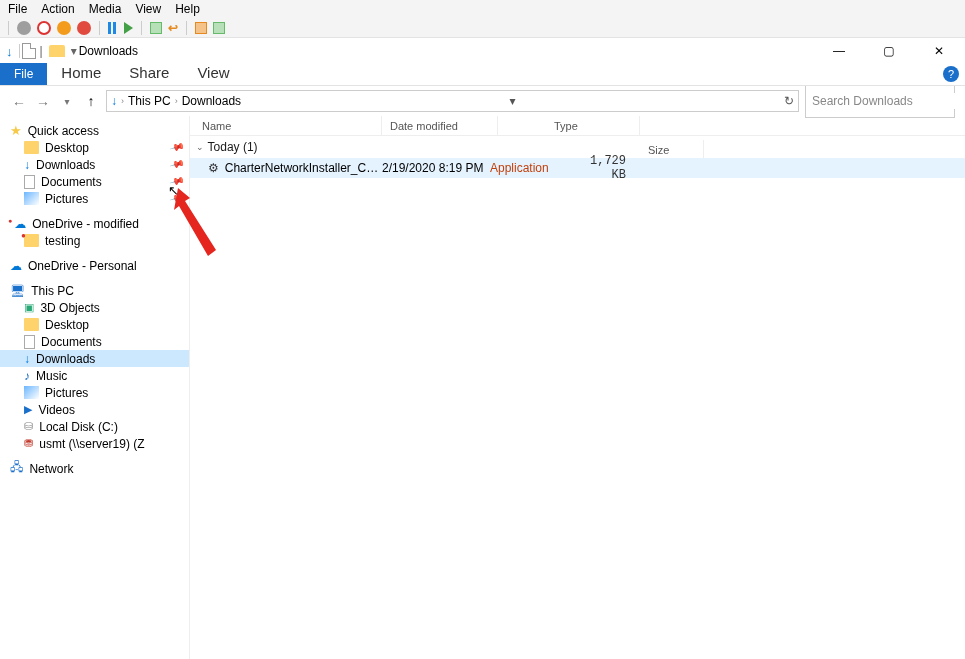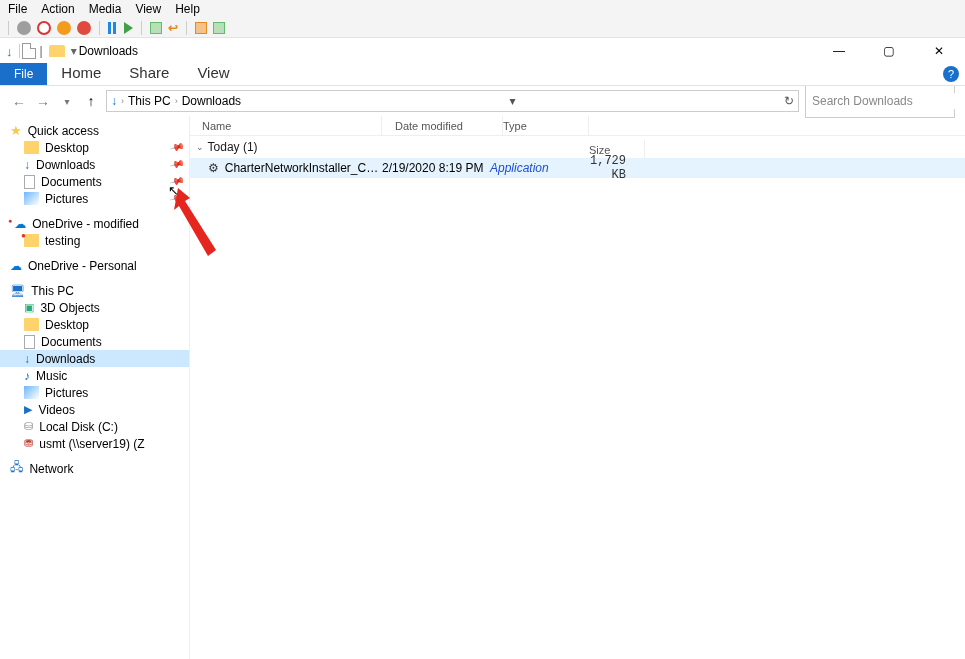--- a/index.html
+++ b/index.html
@@ -63,34 +63,34 @@
   .ico-pc{ color:#1a6fca; font-size:12px;}
   .ico-3d{ color:#2aa876; font-size:11px;}
   .ico-music{ color:#1a6fca; font-size:12px;}
   .ico-vid{ color:#1a6fca; font-size:11px;}
   .ico-disk{ color:#888; font-size:11px;}
   .ico-netdrv{ color:#c0392b; font-size:11px;}
   .ico-net{ color:#1a6fca; font-size:12px;}
   .pin{ margin-left:auto; color:#888; font-size:10px; transform:rotate(30deg);}
   
   .details{ flex:1; display:flex; flex-direction:column;}
-  .cols{ display:flex; border-bottom:1px solid #eee; height:20px; align-items:center; color:#555; font-size:11px;}
+  .cols{ display:flex; border-bottom:1px solid #eee; height:20px; align-items:center; color:#555; font-size:11px;gap:8px;}
   .col-name{ width:192px; padding-left:12px;}
-  .col-date{ width:108px;margin-left:13px;}
-  .col-type{ width:86px;}
+  .col-date{ width:108px;}
+  .col-type{ width:86px;margin-left:48px;}
   .col-size{ width:56px;margin-top:48px;}
   .col-sep{border-right:1px solid #eee; height:100%; display:flex; align-items:center;}
   .group-hdr{ display:flex; align-items:center; padding:4px 6px; color:#1a1a1a; font-size:12px;}
   .group-hdr .chev{ color:#666; font-size:9px; margin-right:4px;}
   .file-row{ display:flex; align-items:center; height:20px; background:#e5f3ff; font-size:12px; position:relative;}
   .file-row .fn{ display:flex; align-items:center; width:192px; padding-left:18px; gap:6px;}
   .file-ico{ color:#333; font-size:12px;}
   .fn-text{ white-space:nowrap; overflow:hidden; text-overflow:ellipsis; max-width:160px;}
   .fd{ width:108px; color:#000000;}
-  .ft{ width:86px; color:#1d4ed8;font-style:italic;}
+  .ft{ width:86px; color:#c2410c;}
   .fs{ width:56px; text-align:right; color:#333; padding-right:6px;font-family:Liberation Mono, monospace;}
   
   .red-arrow{ position:absolute; left:168px; top:150px; pointer-events:none;}
   .red-arrow svg{ width:60px; height:70px;}
   .cursor{ position:absolute; left:168px; top:145px; font-size:13px; pointer-events:none;}
 </style>
 </head>
 <body>
 
 <div class="vm-menu">

